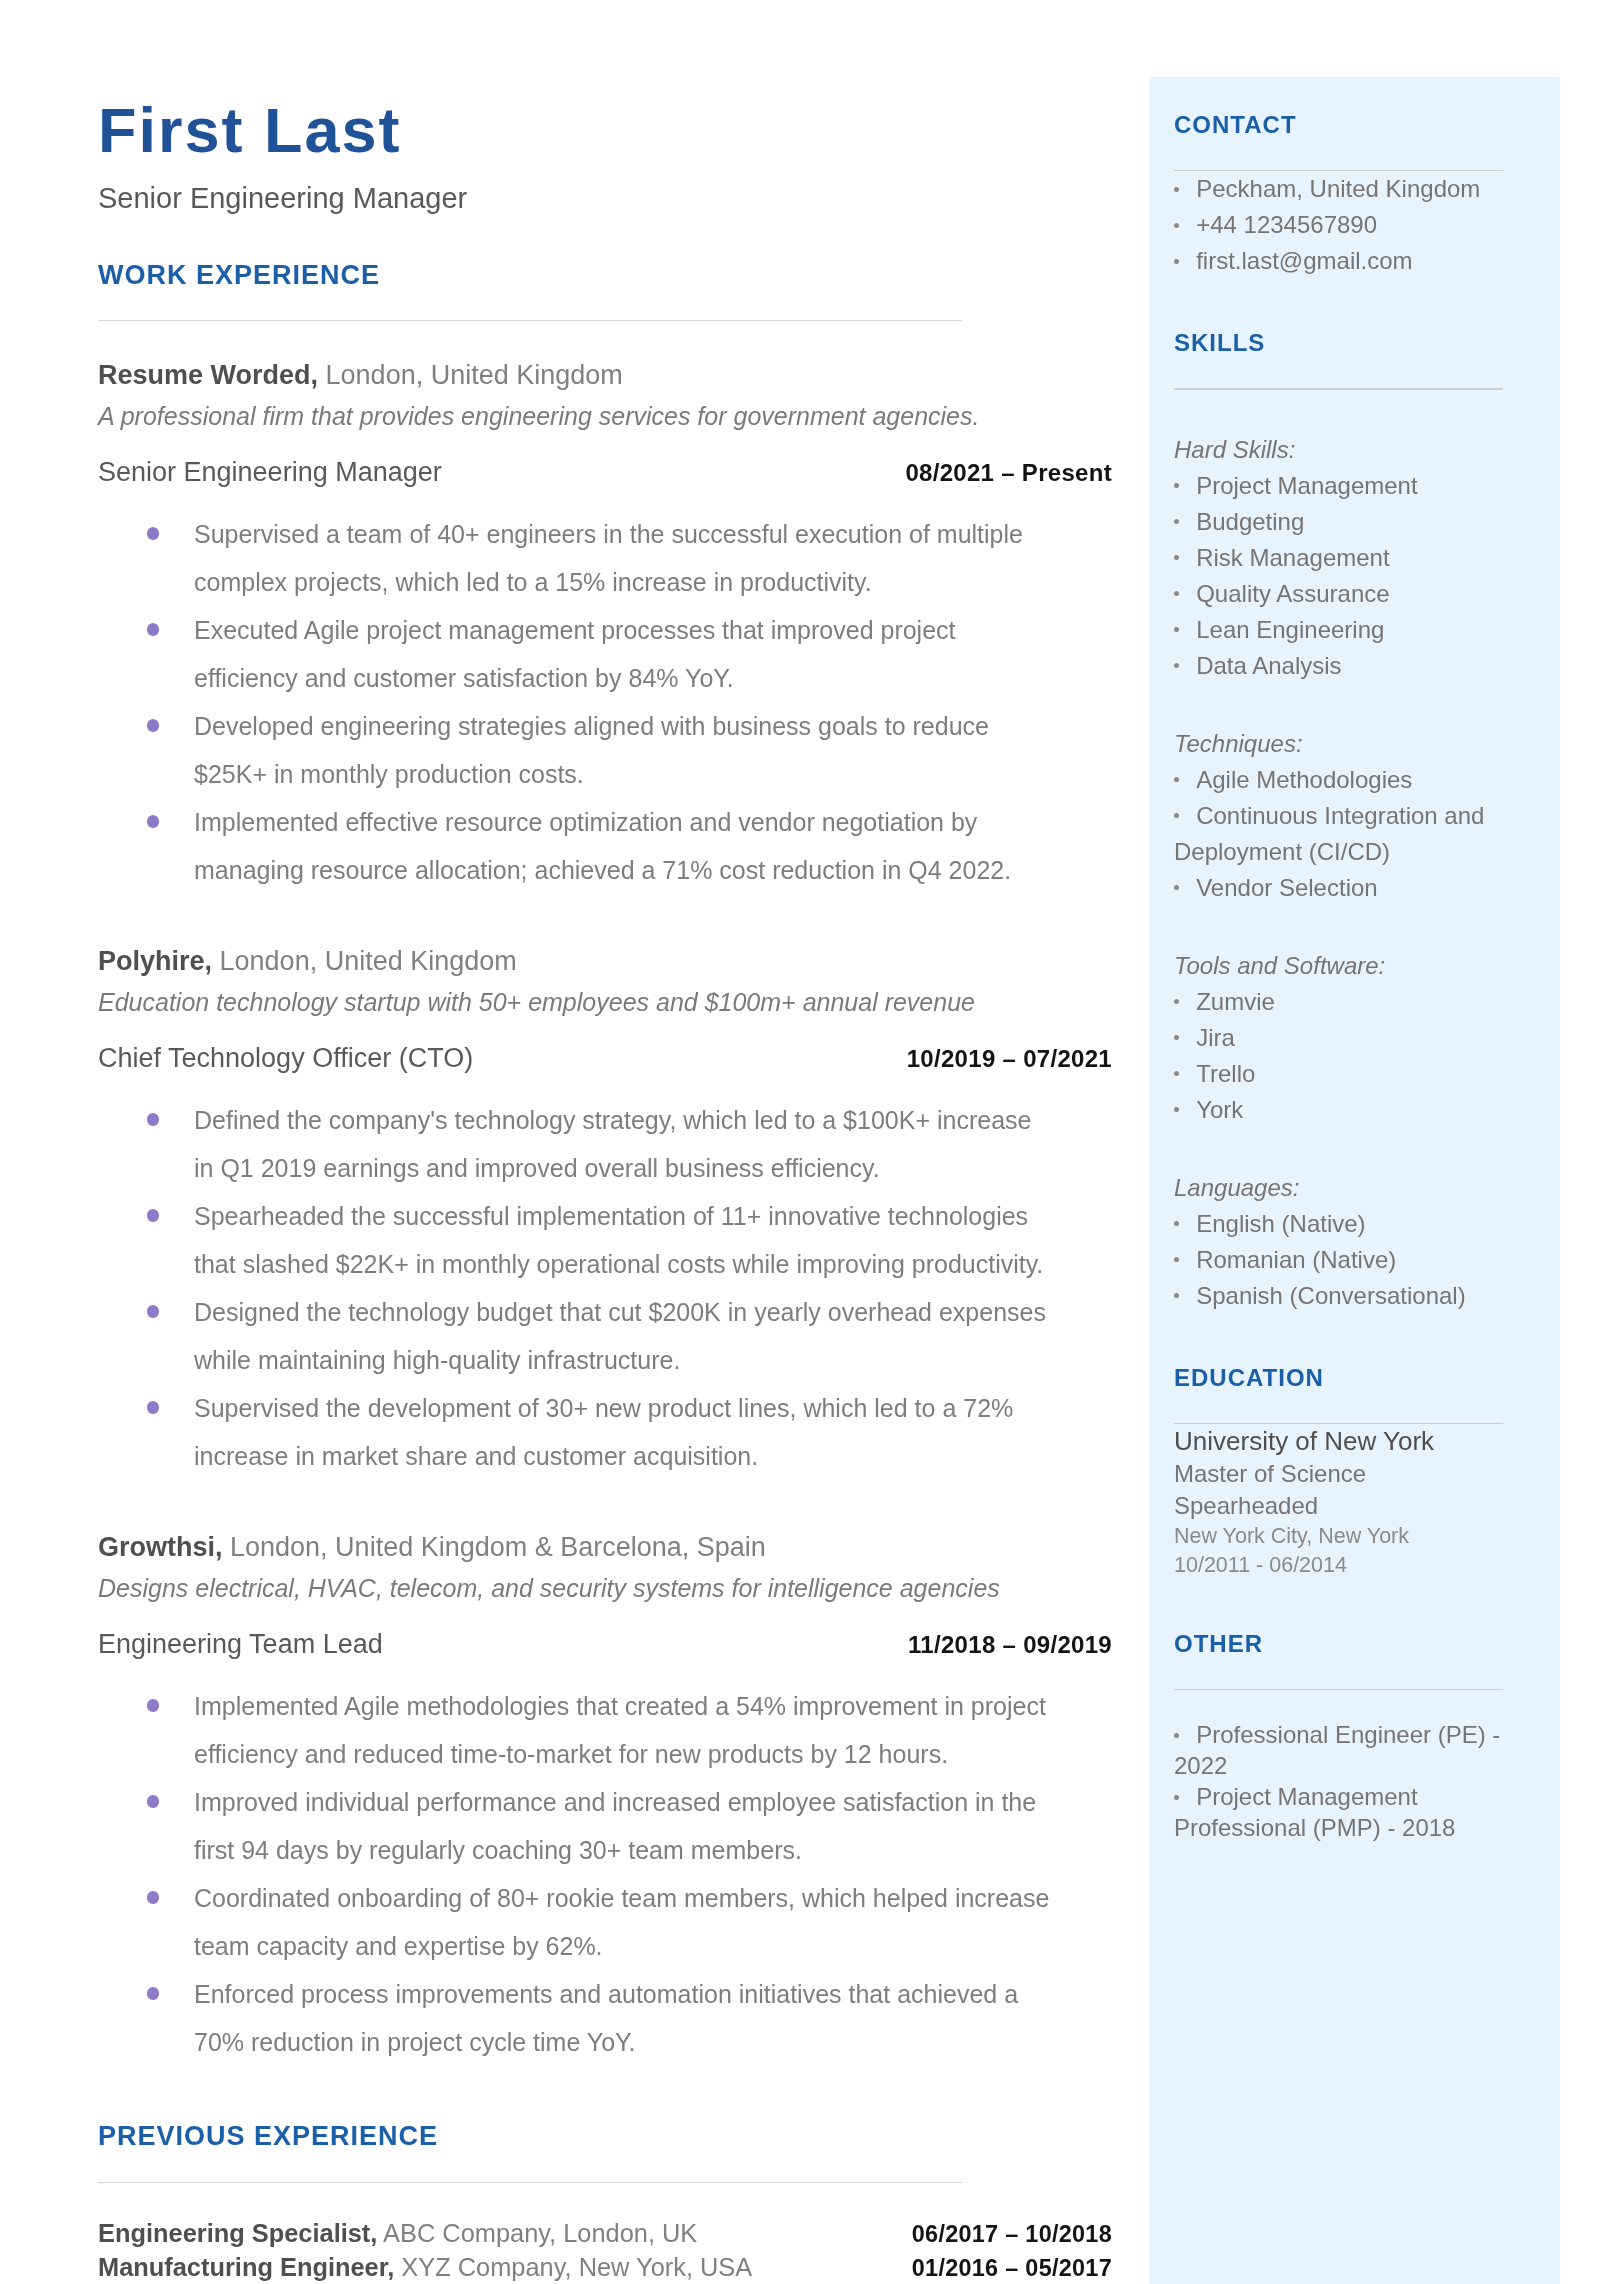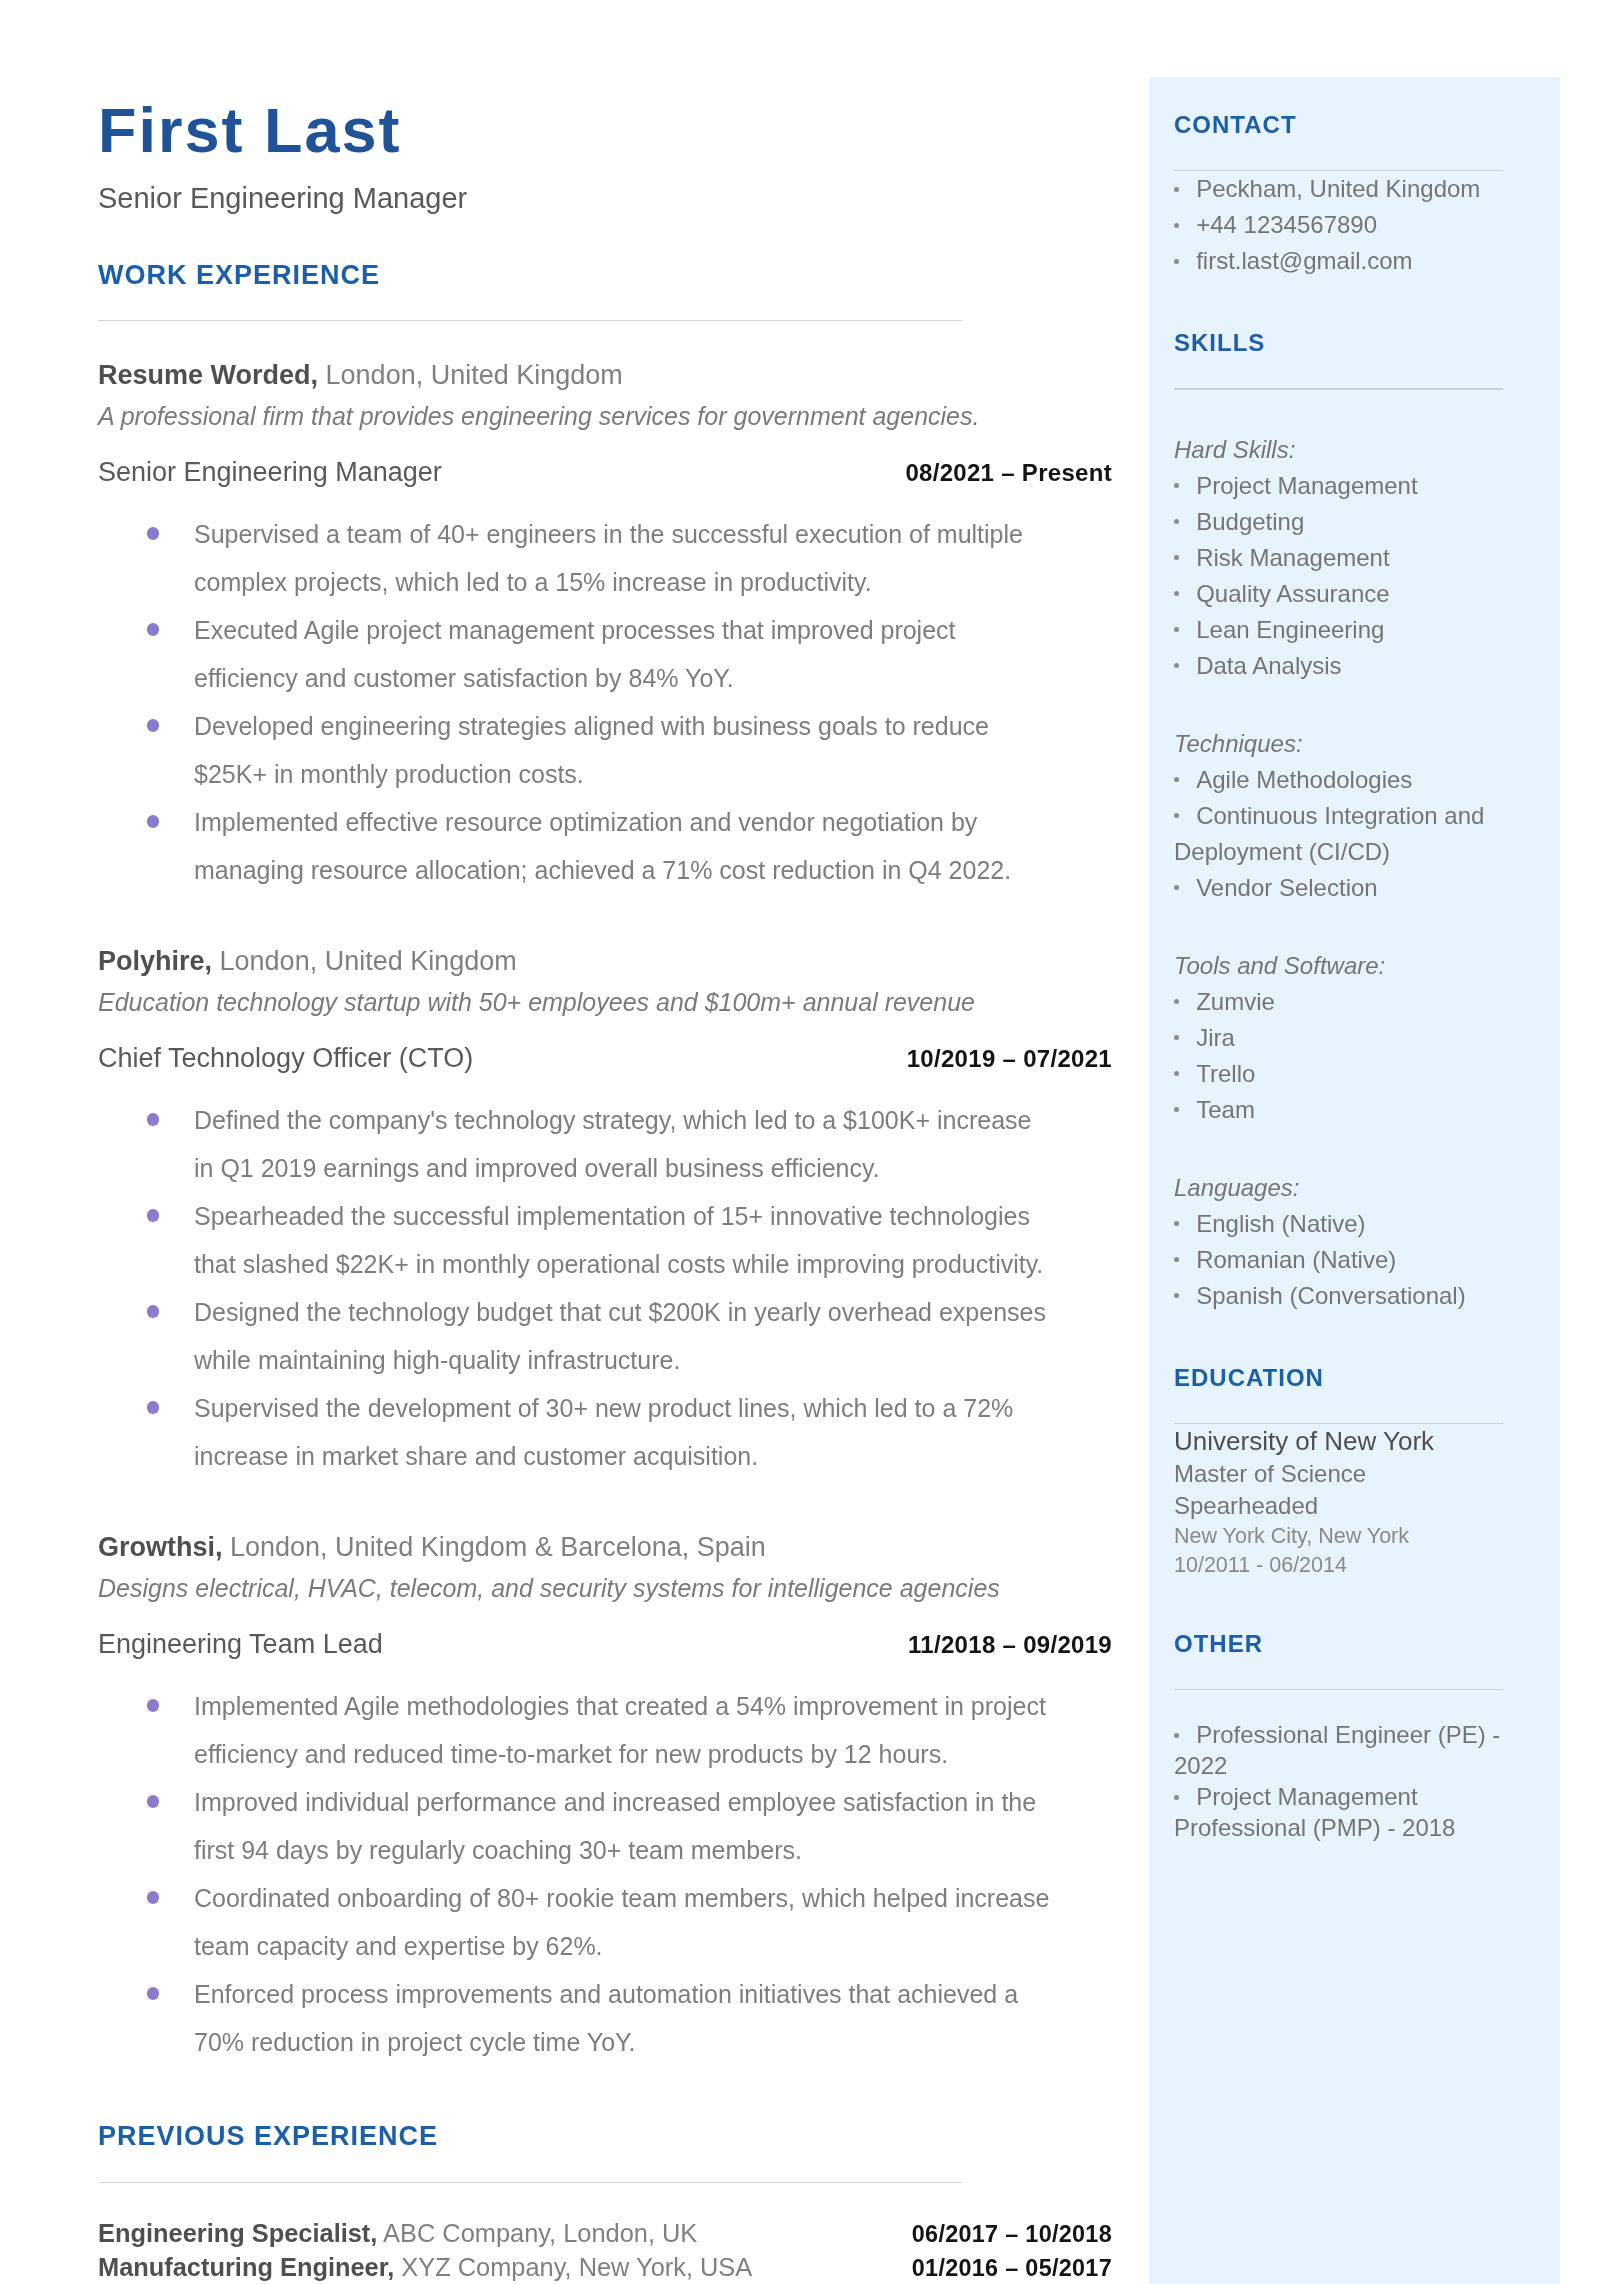--- a/index.html
+++ b/index.html
@@ -99,21 +99,21 @@
           <li>Vendor Selection</li>
         </ul>
       </div>
 
       <div class="skill-group">
         <div class="group-label">Tools and Software:</div>
         <ul class="side-list">
           <li>Zumvie</li>
           <li>Jira</li>
           <li>Trello</li>
-          <li>Team</li>
+          <li>York</li>
         </ul>
       </div>
 
       <div class="skill-group">
         <div class="group-label">Languages:</div>
         <ul class="side-list">
           <li>English (Native)</li>
           <li>Romanian (Native)</li>
           <li>Spanish (Conversational)</li>
         </ul>
@@ -173,21 +173,21 @@
         <span class="company">Polyhire,</span><span> London, United Kingdom</span>
       </div>
       <div class="job-desc">Education technology startup with 50+ employees and $100m+ annual revenue</div>
       <div class="title-row">
         <span class="job-title">Chief Technology Officer (CTO)</span>
         <span class="job-dates">10/2019 – 07/2021</span>
       </div>
       <ul class="bullets">
         <li>Defined the company's technology strategy, which led to a $100K+ increase
 in Q1 2019 earnings and improved overall business efficiency.</li>
-        <li>Spearheaded the successful implementation of 15+ innovative technologies
+        <li>Spearheaded the successful implementation of 11+ innovative technologies
 that slashed $22K+ in monthly operational costs while improving productivity.</li>
         <li>Designed the technology budget that cut $200K in yearly overhead expenses
 while maintaining high-quality infrastructure.</li>
         <li>Supervised the development of 30+ new product lines, which led to a 72%
 increase in market share and customer acquisition.</li>
       </ul>
     </section>
 
     <section class="job">
       <div class="company-line">

